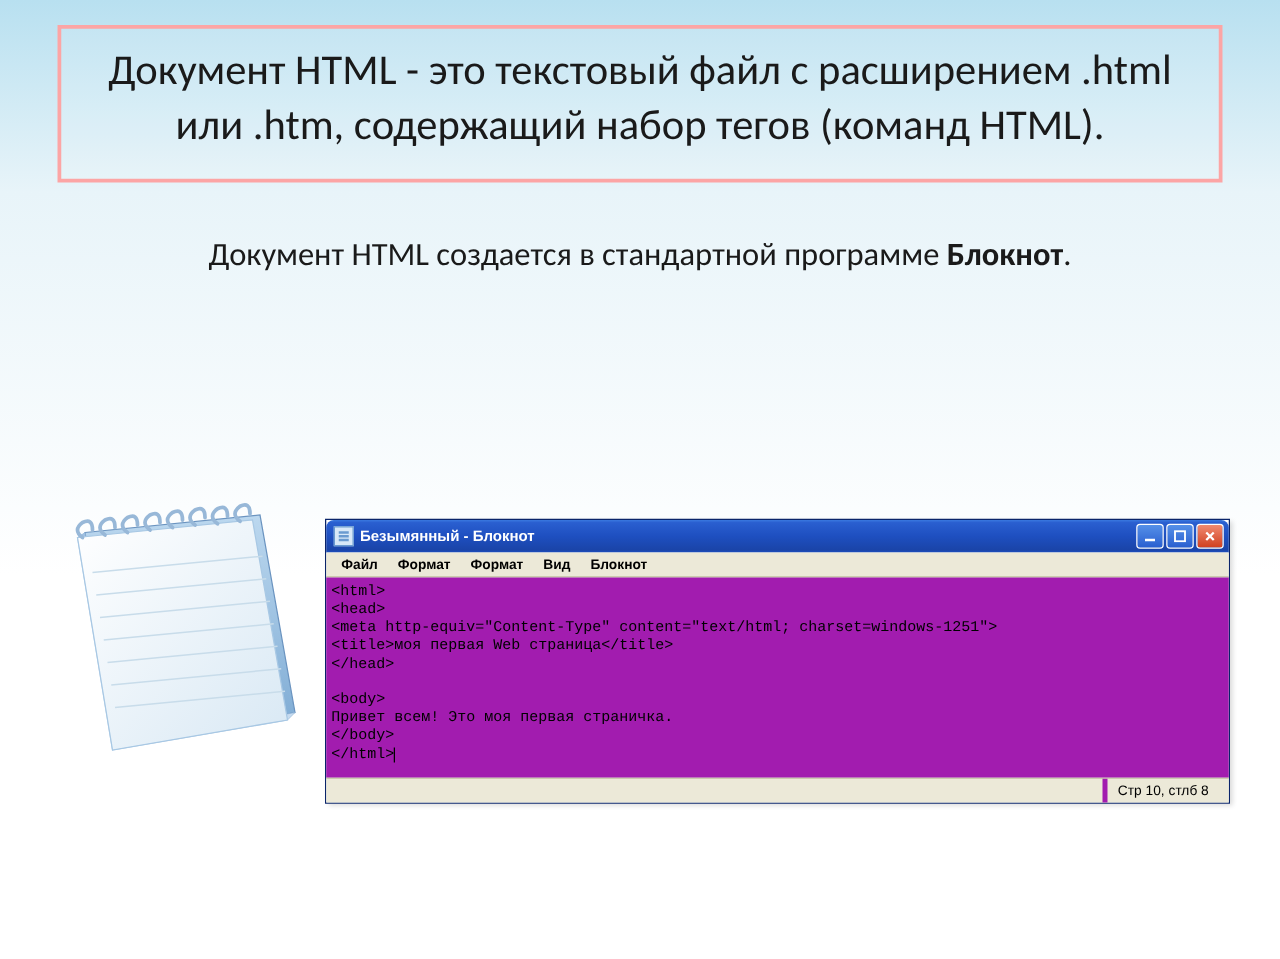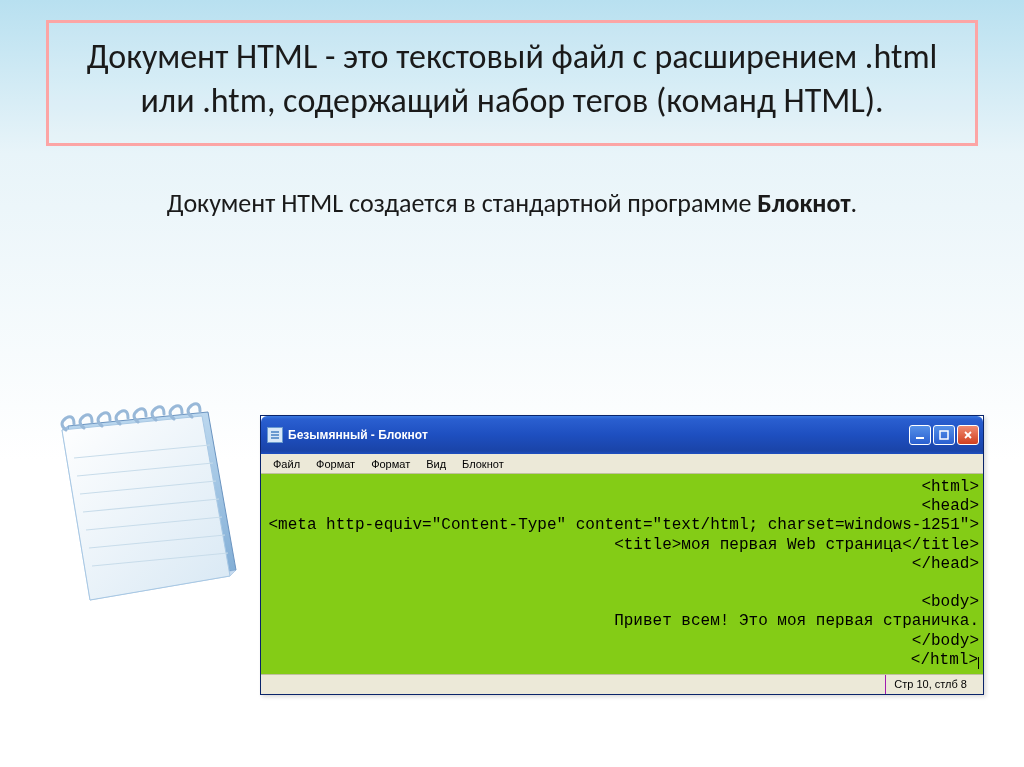--- a/index.html
+++ b/index.html
@@ -66,21 +66,21 @@
     flex: 1;
     background: #ffffff;
     border: 1px solid #0a246a;
     font-family: Tahoma, Verdana, sans-serif;
     font-size: 11px;
     box-shadow: 2px 2px 4px rgba(0,0,0,0.15);
   }
 
   .titlebar {
     background: linear-gradient(to bottom, #3a79e0 0%, #2a5fd0 8%, #1e4fc0 50%, #1a44a8 92%, #1e4fc0 100%);
-    height: 38px;
+    height: 26px;
     display: flex;
     align-items: center;
     padding: 0 4px 0 6px;
     color: #fff;
     border-radius: 6px 6px 0 0;
   }
   .titlebar-icon {
     width: 16px; height: 16px;
     background: #d8e8f8;
     border: 1px solid #6a9ad0;
@@ -118,37 +118,37 @@
   .tbtn svg { width: 10px; height: 10px; }
 
   .menubar {
     background: #ece9d8;
     border-bottom: 1px solid #c0c0a0;
     height: 20px;
     display: flex;
     align-items: center;
     padding: 0 4px;
     font-size: 11px;
+    font-weight: bold;
   }
   .menubar span {
     padding: 2px 8px;
     color: #000;
   }
 
   .editor-area {
-    background: #84cc16;
+    background: #a21caf;
     padding: 4px 4px 4px 4px;
     font-family: "Lucida Console", "Courier New", monospace;
-    font-size: 16px;
+    font-size: 12px;
     line-height: 1.2;
     color: #000;
     white-space: pre;
     min-height: 160px;
     position: relative;
-    text-align: right;
   }
 
   .cursor-blink {
     display: inline-block;
     width: 1px; height: 12px;
     background: #000;
     vertical-align: text-bottom;
   }
 
   .statusbar {
@@ -156,21 +156,21 @@
     border-top: 1px solid #c0c0a0;
     height: 20px;
     display: flex;
     justify-content: flex-end;
     align-items: center;
     padding: 0 6px;
     font-size: 11px;
     color: #000;
   }
   .statusbar .cell {
-    border-left: 1px solid #a21caf;
+    border-left: 4px solid #a21caf;
     padding: 0 10px 0 8px;
     height: 100%;
     display: flex; align-items: center;
   }
 </style>
 </head>
 <body>
 
 <div class="slide">
 

